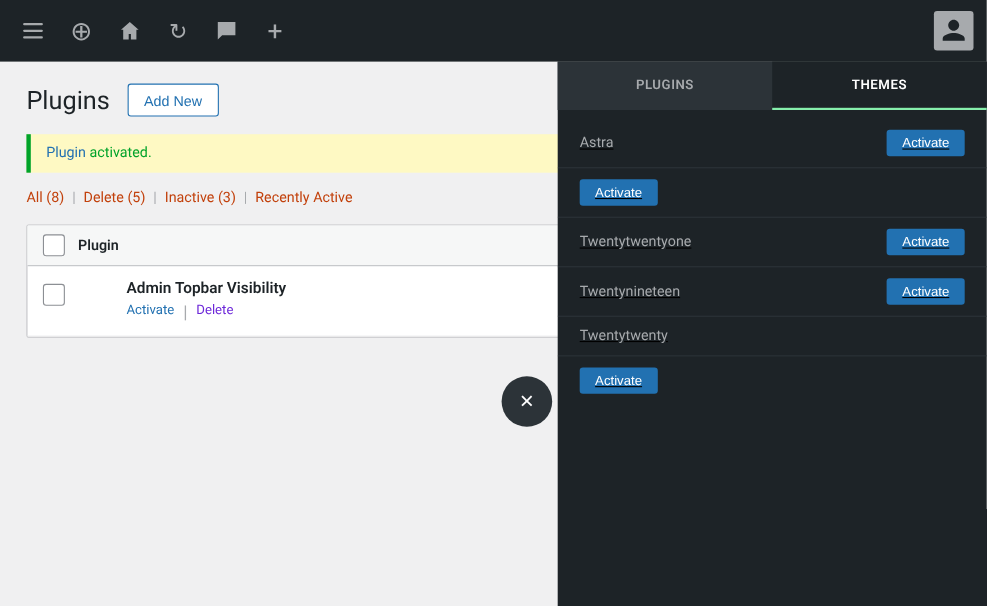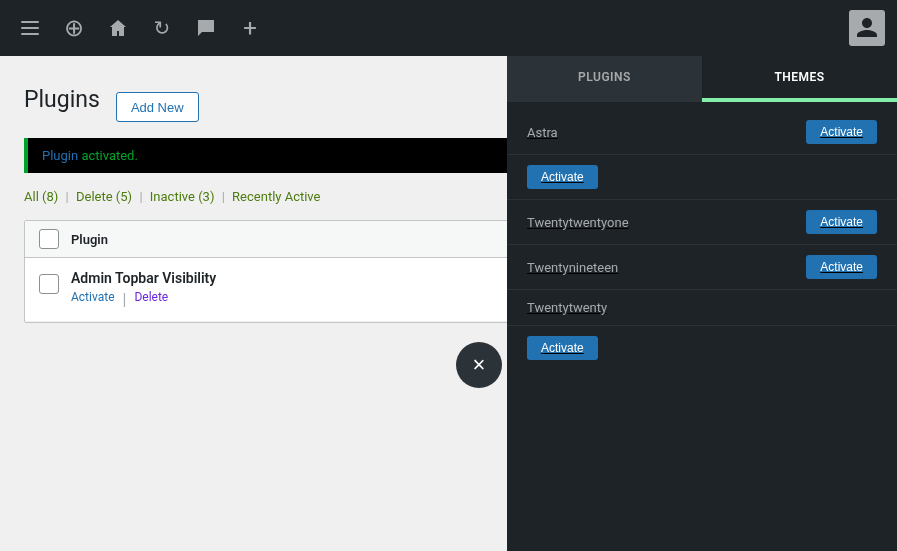--- a/index.html
+++ b/index.html
@@ -70,41 +70,40 @@
 
     .add-new-btn {
       border: 1px solid #2271b1;
       background: #fff;
       color: #2271b1;
       padding: 4px 14px;
       font-size: 13px;
       border-radius: 3px;
       cursor: pointer;
       height: 30px;
-      margin-top: 16px;
     }
 
     .notice-activated {
-      background: #000000;
+      background: #fef9c3;
       border-left: 4px solid #00a32a;
       padding: 10px 14px;
       margin-bottom: 16px;
       font-size: 13px;
       color: #1d2327;
     }
     .notice-activated .notice-plugin { color: #2271b1; }
     .notice-activated .notice-text { color: #00a32a; }
 
     .filter-links {
       font-size: 13px;
       color: #1d2327;
       margin-bottom: 16px;
     }
     .filter-links a {
-      color: #4d7c0f;
+      color: #c2410c;
       text-decoration: none;
     }
     .filter-links .separator { color: #a7aaad; margin: 0 4px; }
 
     
     .plugins-table {
       background: #fff;
       border: 1px solid #c3c4c7;
       border-radius: 2px;
       width: 100%;
@@ -129,20 +128,21 @@
     .col-plugin-label {
       font-size: 13px;
       font-weight: 600;
       color: #1d2327;
     }
     .plugin-row {
       display: flex;
       padding: 12px 14px;
       border-bottom: 1px solid #f0f0f1;
       align-items: flex-start;
+      gap: 44px;
     }
     .plugin-row-checkbox {
       width: 20px;
       height: 20px;
       border: 1px solid #8c8f94;
       border-radius: 3px;
       background: #fff;
       margin-right: 12px;
       margin-top: 4px;
       cursor: pointer;
@@ -185,21 +185,21 @@
       font-weight: 600;
       letter-spacing: 0.5px;
       color: #a7aaad;
       cursor: pointer;
       text-transform: uppercase;
       border-bottom: 2px solid transparent;
     }
     .overlay-tab.active {
       color: #fff;
       background: #1d2327;
-      border-bottom: 4px solid #86efac;
+      border-bottom: 2px solid #86efac;
     }
 
     .overlay-content {
       flex: 1;
       overflow-y: auto;
       padding: 8px 0;
       text-decoration: underline;
     }
 
     .theme-row {

